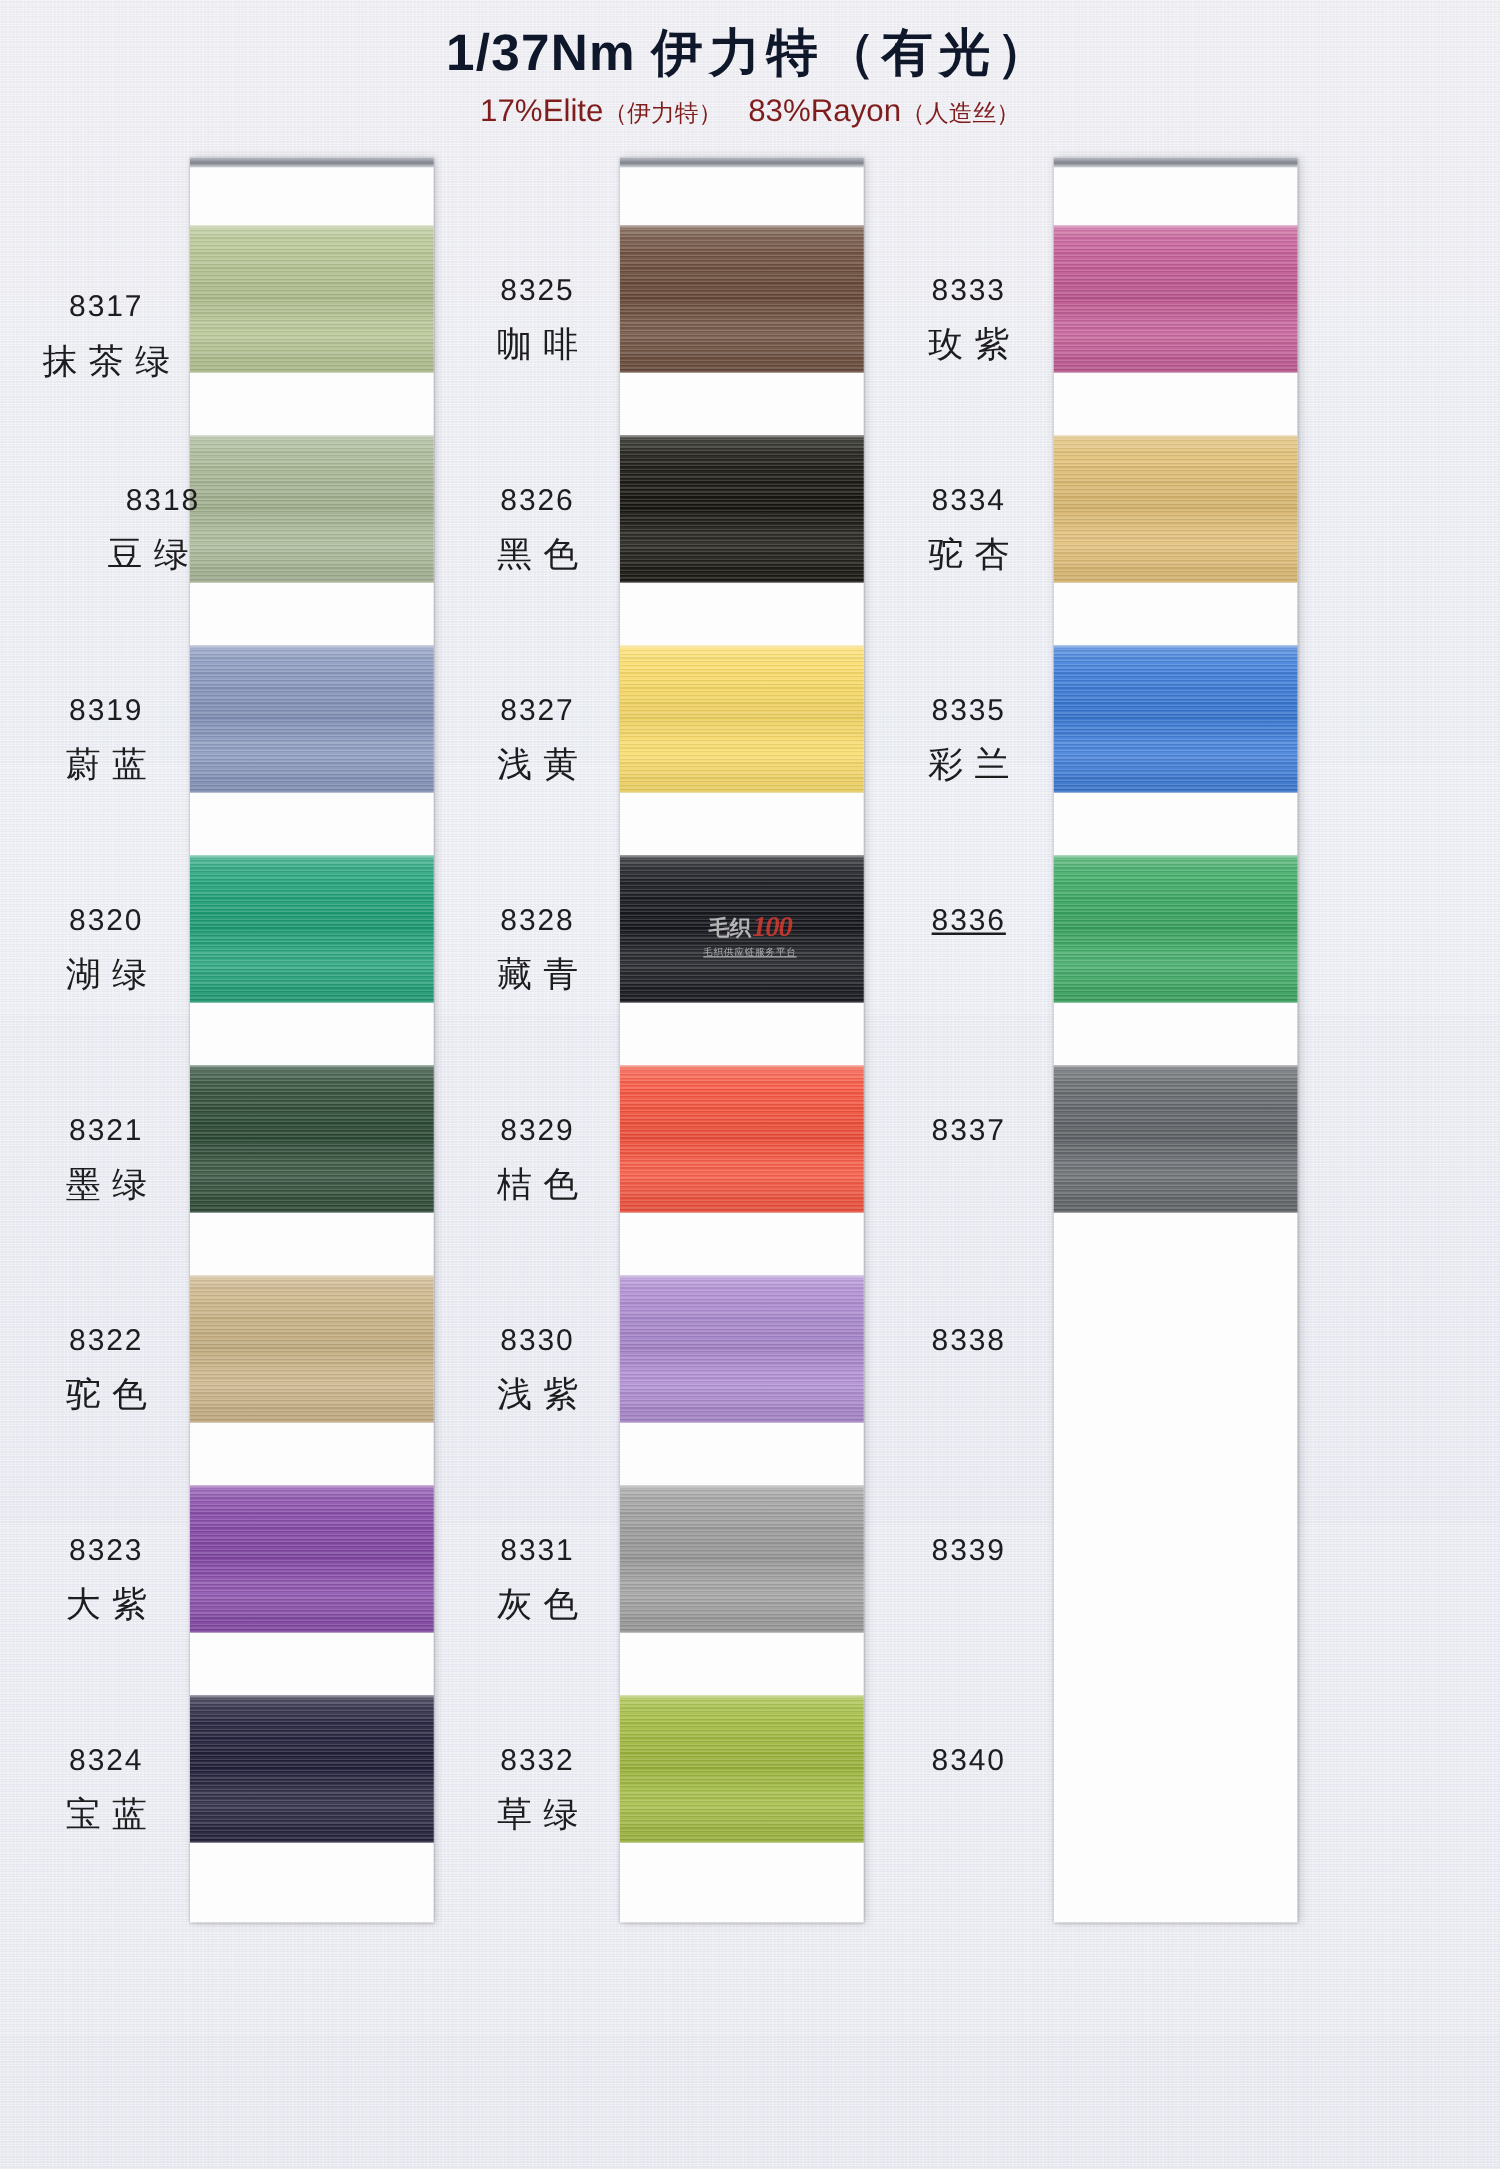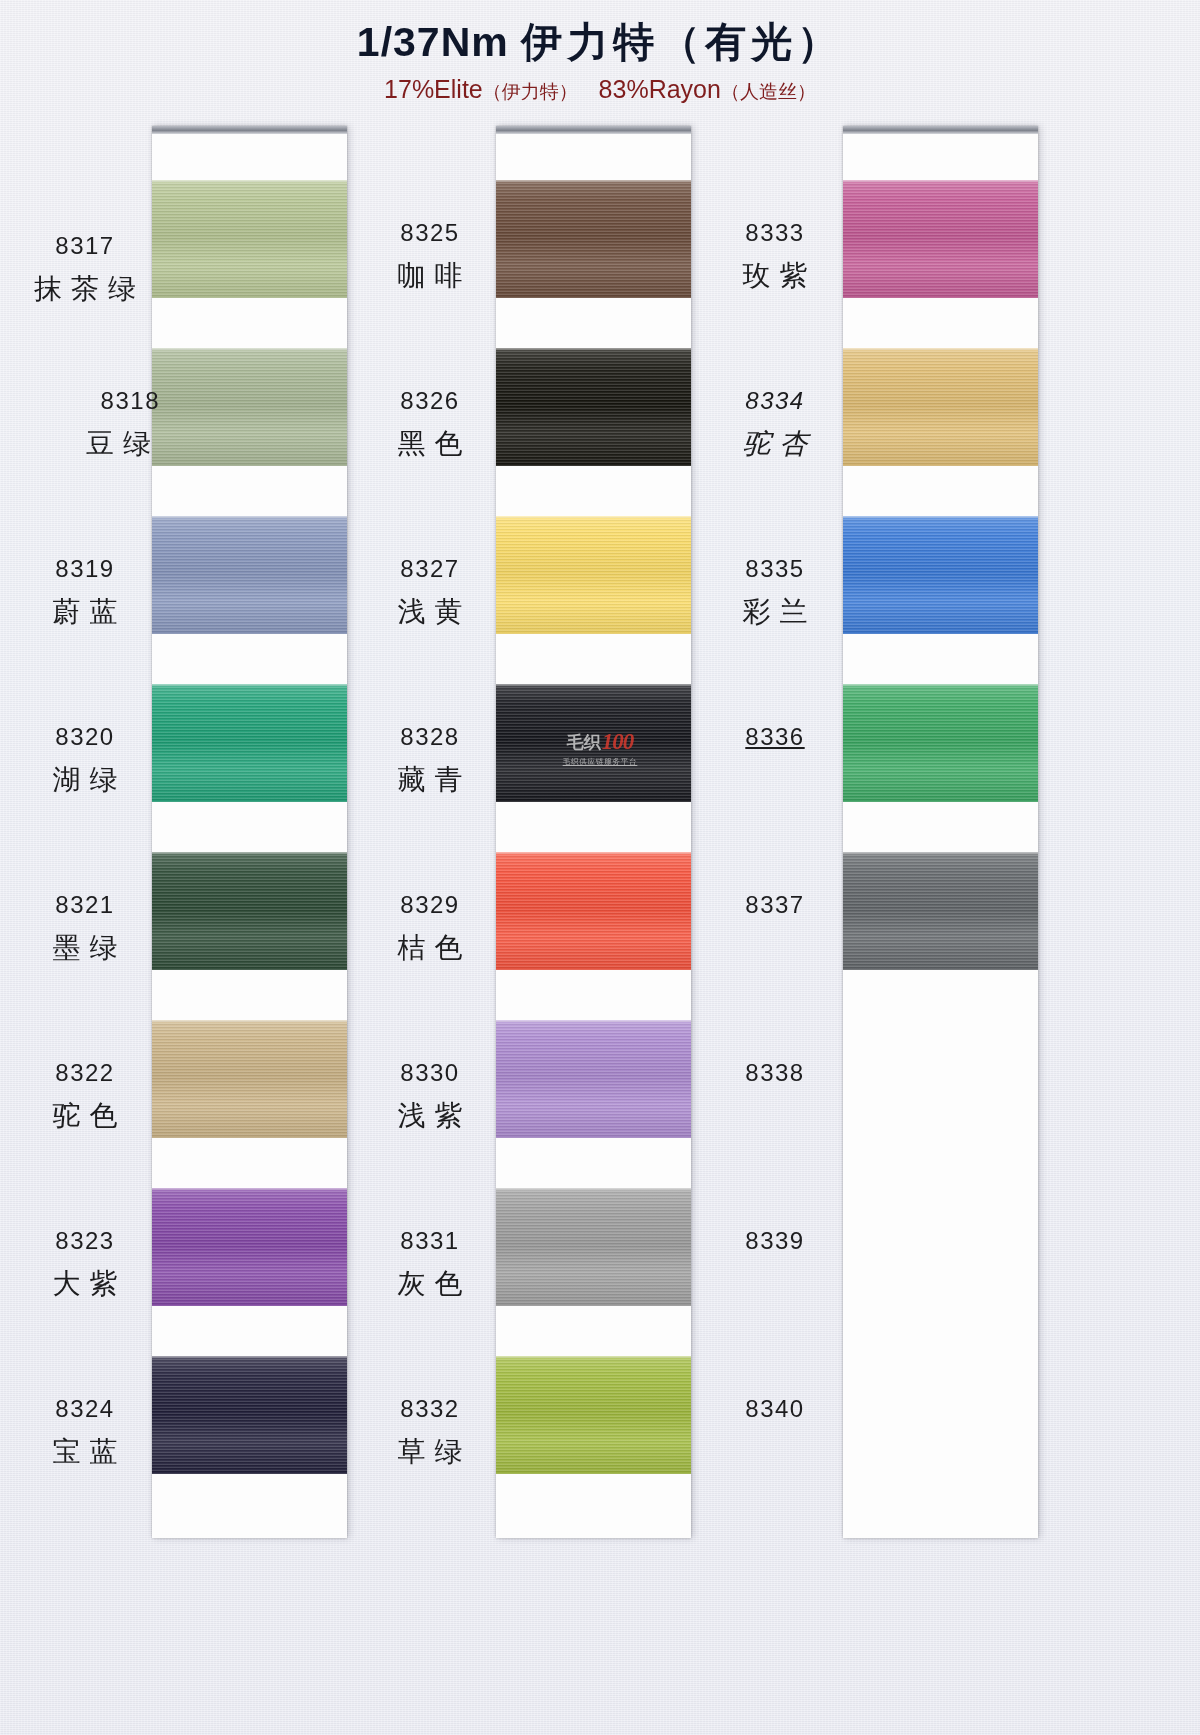--- a/index.html
+++ b/index.html
@@ -322,21 +322,21 @@
       <div class="cname">灰色</div>
     </div>
     <div class="label l2" style="top: 1395px;">
       <div class="code">8332</div>
       <div class="cname">草绿</div>
     </div>
     <div class="label l3" style="top: 219px;">
       <div class="code">8333</div>
       <div class="cname">玫紫</div>
     </div>
-    <div class="label l3" style="top: 387px; font-style: italic;">
+    <div class="label l3" style="top: 387px;">
       <div class="code">8334</div>
       <div class="cname">驼杏</div>
     </div>
     <div class="label l3" style="top: 555px;">
       <div class="code">8335</div>
       <div class="cname">彩兰</div>
     </div>
     <div class="label l3" style="top: 723px; text-decoration: underline;">
       <div class="code">8336</div>
     </div>

